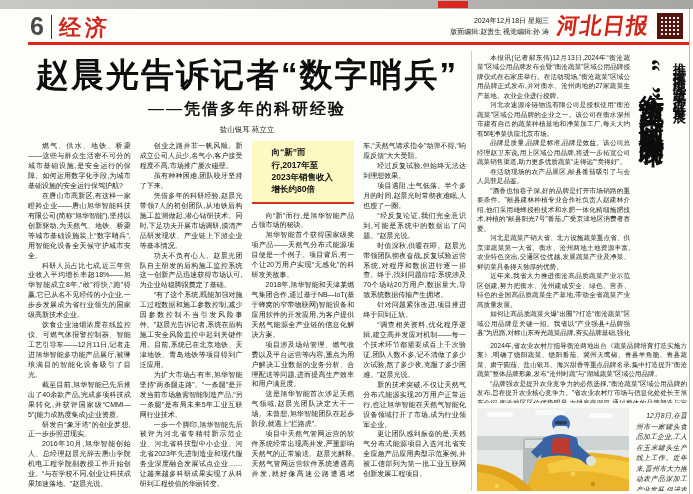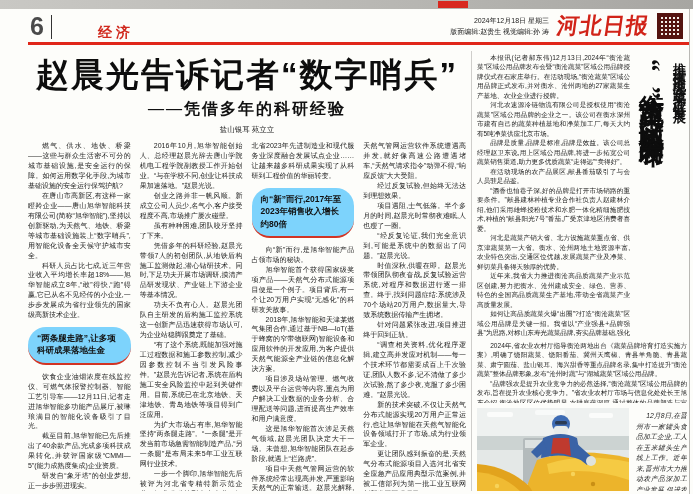--- a/index.html
+++ b/index.html
@@ -8,42 +8,42 @@
   .scan-strip { position:absolute; top:0; left:0; right:0; height:9px; background:linear-gradient(90deg,#c9c8c4,#b7b6b2 60%,#a7a6a2); }
   .scan-mark { position:absolute; left:438px; top:1px; width:30px; height:7px; background:#d8281f; }
   .page { position:absolute; top:9px; left:0; width:693px; height:485px; background:#fdfdfa; }
   .page-edge { position:absolute; top:0; bottom:0; right:3px; width:1px; background:#b9b8b4; }
 
   
   .masthead-row { display:flex; justify-content:space-between; align-items:flex-end; padding:4px 10px 3px 30px; height:33px; }
   .section-block { display:flex; align-items:flex-end; gap:7px; }
   .pagenum { font-size:25px; line-height:1; color:#4a4a4a; font-weight:bold; }
   .sec-divider { width:1px; height:24px; background:#333; }
-  .section { font-size:14px; line-height:1; color:#d0281c; font-weight:900; letter-spacing:4px;margin-left:39px; }
+  .section { font-size:22px; line-height:1; color:#d0281c; font-weight:900; letter-spacing:4px; }
   .head-right { display:flex; align-items:center; gap:8px; }
   .head-meta { text-align:right; font-size:7px; line-height:1.6; color:#222; }
   .paper-logo { font-family:"Liberation Serif", serif; font-size:22px; font-weight:900; color:#d12318; transform:skewX(-8deg); letter-spacing:1px; line-height:1; }
   .qr { width:26px; height:26px; background:
        repeating-linear-gradient(0deg,#541410 0 2px,transparent 2px 4px),
        repeating-linear-gradient(90deg,#541410 0 2px,#f3efe9 2px 4px); border:2px solid #541410; }
   .red-rule { height:3px; background:#e02619; margin:0 3px 0 28px; }
 
   
   .content { display:flex; padding:2px 6px 0 28px; height:446px; overflow:hidden; }
   .main-article { width:438px; }
   .v-rule { width:1px; background:#cfcecb; margin:4px 5px 0 5px; }
   .side-article { flex:1; padding-top:4px; overflow:hidden; }
 
   
   .headline { font-size:33px; font-weight:900; color:#0d0d0d; text-align:center; letter-spacing:2px; margin-top:10px; line-height:1.1; white-space:nowrap; }
   .deck { font-family:"Liberation Serif", serif; font-size:16px; font-weight:bold; color:#111; text-align:center; margin-top:6px; letter-spacing:2px; }
   .byline { font-size:7.5px; color:#222; text-align:center; margin:5px 0 6px; }
   .columns { column-count:4; column-gap:9px; height:358px; overflow:hidden; font-size:7px; line-height:1.42; color:#1c1c1c; text-align:justify; }
   .columns p.para { text-indent:2em; }
-  h3.subhead { break-inside:avoid; margin:7px 0; padding:5px 9px 6px; background:#7dd3fc; border-bottom:2px solid #d23424; font-size:8.5px; line-height:1.45; font-weight:bold; color:#111; text-align:left;border-radius:18px; }
+  h3.subhead { break-inside:avoid; margin:7px 0; padding:5px 20px 6px; background:#fef9c3; border-bottom:2px solid #d23424; font-size:8.5px; line-height:1.45; font-weight:bold; color:#111; text-align:left; }
 
   
   .side-top { display:flex; height:288px; overflow:hidden; }
   .side-text { flex:1; font-size:6.6px; line-height:1.44; color:#1c1c1c; text-align:justify; overflow:hidden; padding-top:2px; }
   .side-text p.para { text-indent:2em; }
   .v-title { writing-mode:vertical-rl; font-family:"Liberation Serif", serif; font-size:25px; font-weight:900; color:#0d0d0d; letter-spacing:3px; line-height:1.2; margin-left:6px; padding-top:8px; }
   .v-kicker { writing-mode:vertical-rl; font-size:13px; font-weight:bold; color:#111; letter-spacing:4px; line-height:1.3; margin-left:4px; padding-top:2px; }
   .side-full { font-size:6.6px; line-height:1.44; color:#1c1c1c; text-align:justify; margin-top:2px; max-height:62px; overflow:hidden; }
   .side-full p.para { text-indent:2em; }
 
@@ -83,21 +83,20 @@
     <div class="content">
 
       <section class="main-article">
         <h1 class="headline">赵晨光告诉记者“数字哨兵”</h1>
         <div class="deck">——凭借多年的科研经验</div>
         <div class="byline">盐山银耳 苑立立</div>
         <div class="columns">
             <p class="para">燃气、供水、地铁、桥梁——这些与群众生活密不可分的城市基础设施,是安全运行的保障。如何运用数字化手段,为城市基础设施的安全运行保驾护航?</p>
             <p class="para">在唐山市高新区,有这样一家瞪羚企业——唐山旭华智能科技有限公司(简称“旭华智能”),坚持以创新驱动,为天然气、地铁、桥梁等城市基础设施装上“数字哨兵”,用智能化设备全天候守护城市安全。</p>
             <p class="para">科研人员占比七成,近三年营业收入平均增长率超18%——旭华智能成立8年,“敢”得快,“跑”得赢,它已从名不见经传的小企业,一步步发展成为省行业领先的国家级高新技术企业。</p>
-            <h3 class="subhead">“两条腿走路”,让多项科研成果落地生金</h3>
             <p class="para">饮食企业油烟浓度在线监控仪、可燃气体报警控制器、智能工艺引导车——12月11日,记者走进旭华智能多功能产品展厅,被琳琅满目的智能化设备吸引了目光。</p>
             <p class="para">截至目前,旭华智能已先后推出了40余款产品,完成多项科技成果转化,并获评国家级“CMMI—5”(能力成熟度集成)企业资质。</p>
             <p class="para">研发自“象牙塔”的创业梦想,正一步步照进现实。</p>
             <p class="para">2016年10月,旭华智能创始人、总经理赵晨光辞去唐山学院机电工程学院副教授工作开始创业。“与在学校不同,创业让科技成果加速落地。”赵晨光说。</p>
             <p class="para">创业之路并非一帆风顺。新成立公司人员少,名气小,客户接受程度不高,市场推广屡次碰壁。</p>
             <p class="para">虽有种种困难,团队咬牙坚持了下来。</p>
             <p class="para">凭借多年的科研经验,赵晨光带领7人的初创团队,从地铁盾构施工监测做起,潜心钻研技术。同时,下足功夫开展市场调研,摸清产品研发现状、产业链上下游企业等基本情况。</p>
             <p class="para">功夫不负有心人。赵晨光团队自主研发的盾构施工监控系统这一创新产品迅速获得市场认可,为企业站稳脚跟奠定了基础。</p>
             <p class="para">“有了这个系统,既能加强对施工过程数据和施工参数控制,减少因参数控制不当引发风险事件。”赵晨光告诉记者,系统在盾构施工安全风险监控中起到关键作用。目前,系统已在北京地铁、天津地铁、青岛地铁等项目得到广泛应用。</p>
             <p class="para">为扩大市场占有率,旭华智能坚持“两条腿走路”。“一条腿”是开发当前市场急需智能制造产品,“另一条腿”是布局未来5年工业互联网行业技术。</p>

